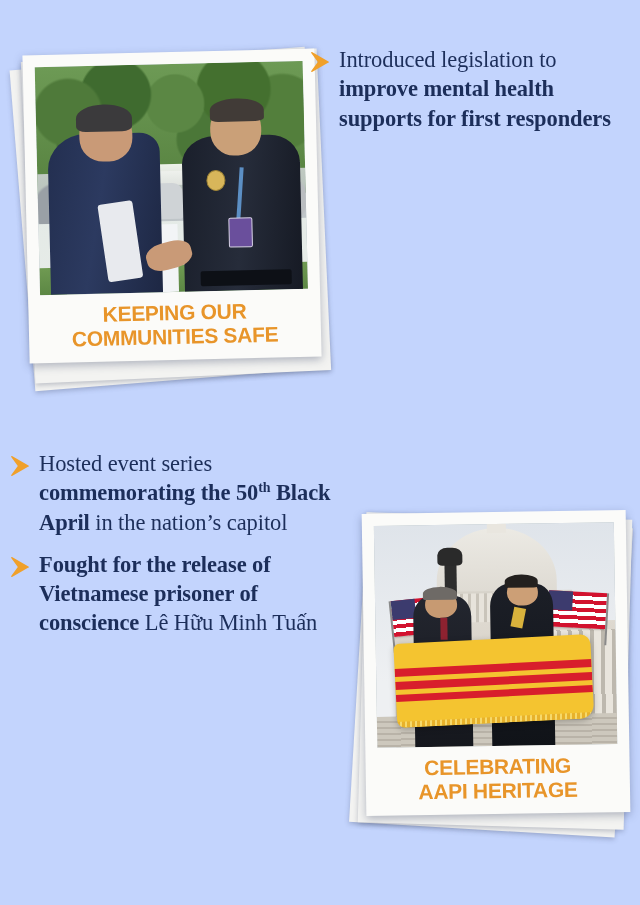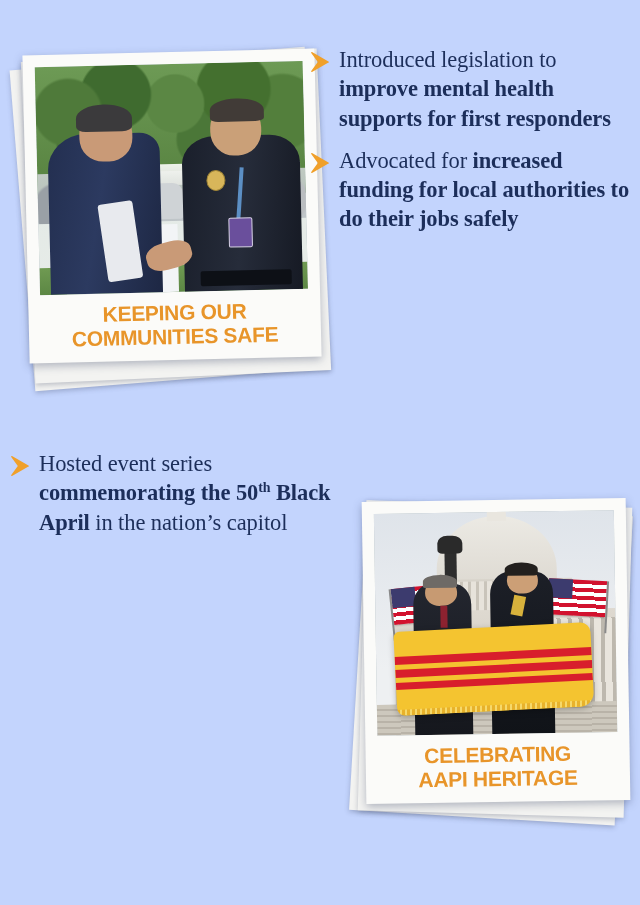--- a/index.html
+++ b/index.html
@@ -81,21 +81,21 @@
     transform: rotate(-4.6deg);
   }
   #card-communities .stack-mid {
     left: 2px; top: 3px; width: 296px; height: 322px;
     transform: rotate(-2.6deg);
   }
   #card-communities .polaroid { transform: rotate(-1.35deg); width: 292px; }
   #card-communities .photo-frame { height: 228px; }
 
   
-  #card-aapi { left: 364px; top: 500px; width: 272px; }
+  #card-aapi { left: 364px; top: 512px; width: 272px; }
   #card-aapi .stack-back {
     left: -6px; top: 8px; width: 266px; height: 310px;
     transform: rotate(3.4deg);
   }
   #card-aapi .stack-mid {
     left: -2px; top: 4px; width: 266px; height: 310px;
     transform: rotate(1.6deg);
   }
   #card-aapi .polaroid { transform: rotate(-0.9deg); width: 264px; }
   #card-aapi .photo-frame { height: 222px; }
@@ -338,38 +338,38 @@
 
   <div class="bullet-list" id="list-top-right">
       <div class="bullet">
         <span class="chev">
           <svg viewBox="0 0 26 26" aria-hidden="true">
             <path d="M4 3 L20 12.2 Q22 13 20 13.8 L4 23 Q2.6 23.4 3.4 21.8 L9.8 13 L3.4 4.2 Q2.6 2.6 4 3 Z" fill="#f0a02a"></path>
           </svg>
         </span>
         <div class="btext"><span>Introduced legislation to </span><b>improve mental health supports for first responders</b></div>
       </div>
-      <div class="bullet">
-        <span class="chev">
-          <svg viewBox="0 0 26 26" aria-hidden="true">
-            <path d="M4 3 L20 12.2 Q22 13 20 13.8 L4 23 Q2.6 23.4 3.4 21.8 L9.8 13 L3.4 4.2 Q2.6 2.6 4 3 Z" fill="#f0a02a"></path>
-          </svg>
-        </span>
-        <div class="btext"><span>Advocated for </span><b>increased funding for local authorities to do their jobs safely</b></div>
-      </div>
     </div>
 
   <div class="bullet-list" id="list-bottom-left">
       <div class="bullet">
         <span class="chev">
           <svg viewBox="0 0 26 26" aria-hidden="true">
             <path d="M4 3 L20 12.2 Q22 13 20 13.8 L4 23 Q2.6 23.4 3.4 21.8 L9.8 13 L3.4 4.2 Q2.6 2.6 4 3 Z" fill="#f0a02a"></path>
           </svg>
         </span>
         <div class="btext"><span>Hosted event series </span><b>commemorating the 50</b><sup>th</sup><b> Black April</b><span> in the nation’s capitol</span></div>
+      </div>
+      <div class="bullet">
+        <span class="chev">
+          <svg viewBox="0 0 26 26" aria-hidden="true">
+            <path d="M4 3 L20 12.2 Q22 13 20 13.8 L4 23 Q2.6 23.4 3.4 21.8 L9.8 13 L3.4 4.2 Q2.6 2.6 4 3 Z" fill="#f0a02a"></path>
+          </svg>
+        </span>
+        <div class="btext"><b>Fought for the release of Vietnamese prisoner of conscience</b><span> Lê Hữu Minh Tuấn</span></div>
       </div>
     </div>
 
   <div class="photo-card" id="card-aapi">
     <div class="stack-back"></div>
     <div class="stack-mid"></div>
     <div class="polaroid">
       <div class="photo-frame">
         <div class="ph2-sky"></div>
         <div class="ph2-dome"></div>

